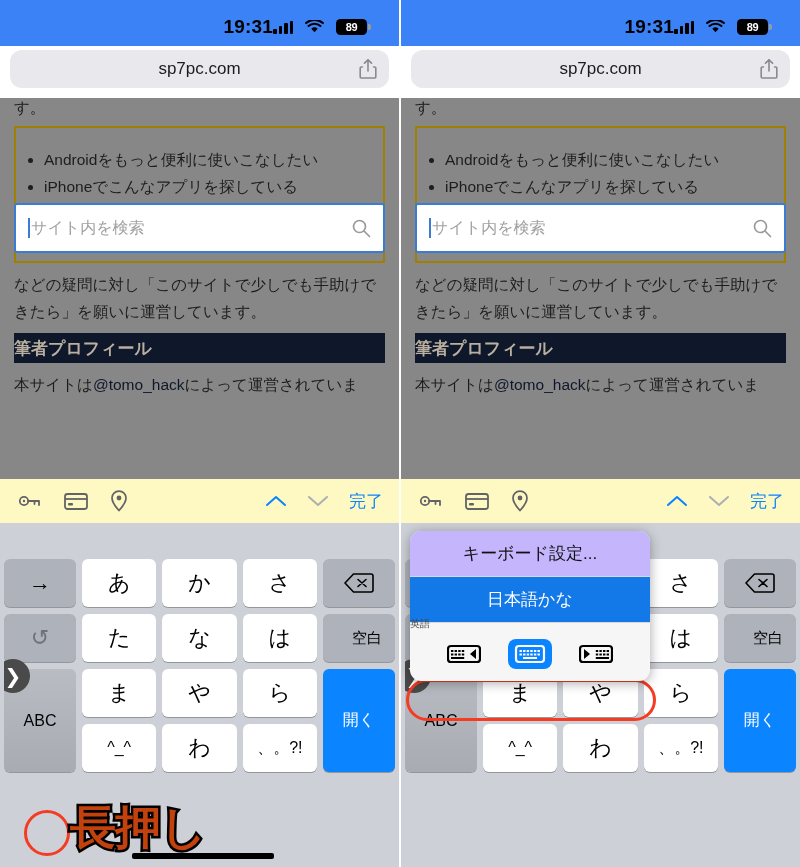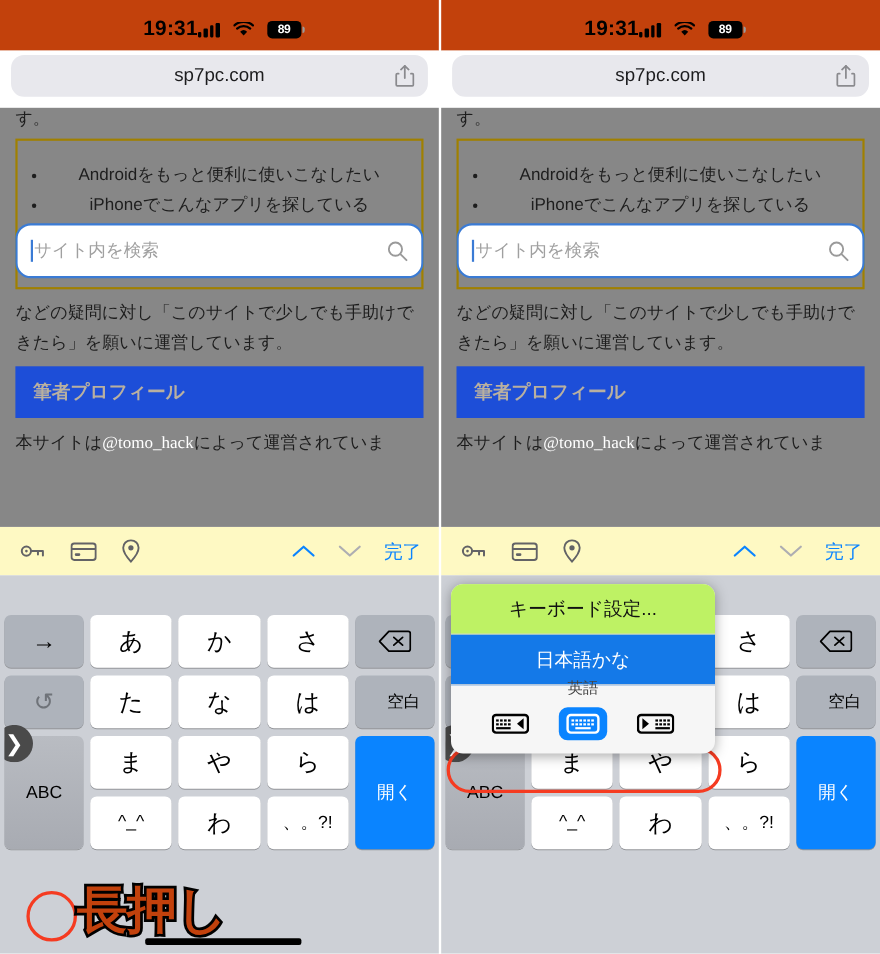--- a/index.html
+++ b/index.html
@@ -15,23 +15,23 @@
     width: 399px; height: 867px;
     background: #ffffff;
     overflow: hidden;
   }
   .divider { width: 2px; height: 867px; background: #ffffff; }
 
   
   .statusbar {
     height: 46px;
     display: flex; align-items: center;
-    justify-content: center;
+    justify-content: flex-end;
     padding: 8px 32px 0 37px;
-    background: #c2410c;
+    background: #3b82f6;
   }
   .clock { font-size: 19px; font-weight: bold; color: #000; letter-spacing: .2px; }
   .status-right { display: flex; align-items: center; gap: 12px; }
   .bars { display: flex; align-items: flex-end; gap: 2px; height: 13px; }
   .bars i { width: 3.5px; background: #000; border-radius: 1px; display: block; }
   .bars i:nth-child(1) { height: 5px; }
   .bars i:nth-child(2) { height: 8px; }
   .bars i:nth-child(3) { height: 11px; }
   .bars i:nth-child(4) { height: 13px; }
   .wifi { width: 19px; height: 14px; position: relative; }
@@ -71,50 +71,49 @@
     background: #878787;
     overflow: hidden;
   }
   .partial-top { padding: 0 14px; height: 18px; overflow: hidden; font-size: 15.5px; color:#1d1d1d;}
   .cta-box {
     margin: 10px 14px 0 14px;
     border: 2.5px solid #a08000;
     height: 137px;
     position: relative;
   }
-  .bullets { padding: 18px 10px 0 28px; text-align: center; }
+  .bullets { padding: 18px 10px 0 28px; }
   .bullets li { font-size: 15.5px; line-height: 1.75; color: #1d1d1d; }
   .searchfield {
     position: absolute;
     left: -2px; right: -2px; bottom: 8px;
     height: 50px;
     background: #ffffff;
     border: 2.5px solid #3a7bd5;
-    border-radius: 14px;
+    border-radius: 3px;
     display: flex; align-items: center;
     padding: 0 12px;
   }
   .caret {
     width: 2px; height: 20px; background: #3a7bd5;
     margin-right: 1px;
   }
   .search-ph { font-size: 16px; color: #a0a0a0; flex: 1; }
   .mag { width: 20px; height: 20px; }
   .para { padding: 8px 14px 0 14px; }
   .para p { font-size: 15.5px; line-height: 1.75; color: #1d1d1d; }
   .profile-bar {
     margin: 8px 14px 0 14px;
-    background: #1d4ed8;
-    height: 47px;
+    background: #0f172a;
+    height: 30px;
     display: flex; align-items: center;
-    padding-left: 16px;
   }
   .profile-bar span { font-size: 17px; font-weight: bold; color: #b9b0a0; }
   .footer-line { padding: 12px 14px 0 14px; font-size: 15.5px; color: #1d1d1d; }
-  .lnk { color: #ffffff; font-family: Liberation Serif, serif; }
+  .lnk { color: #0f172a; }
 
   
   .accessory {
     height: 44px;
     background: #fef9c3;
     display: flex; align-items: center;
     padding: 0 16px 0 18px;
   }
   .acc-left { display: flex; align-items: center; gap: 22px; }
   .acc-right { margin-left: auto; display: flex; align-items: center; gap: 20px; }
@@ -202,27 +201,27 @@
     background: #f6f6f6;
     border-radius: 11px;
     box-shadow: 0 2px 12px rgba(0,0,0,.35);
     overflow: hidden;
     z-index: 20;
   }
   .popup-item {
     height: 46px;
     display: flex; align-items: center; justify-content: center;
     font-size: 17px; color: #111;
-    background: #bef264;
+    background: #c4b5fd;
     border-bottom: 1px solid #d8d8d8;
   }
   .popup-item.sel { background: #1479e8; color: #ffffff; }
   .popup-item.last { border-bottom: none; position: relative; }
   .popup-sub {
-    text-align: center; font-size: 14px; color: #444;
+    font-size: 10px; color: #444;
     margin-top: -6px; padding-bottom: 2px; font-family: Liberation Mono, monospace;
   }
   .kb-pos-row {
     display: flex; align-items: center; justify-content: center;
     gap: 22px; padding: 6px 0 12px 0;
   }
   .kbpos {
     width: 44px; height: 30px;
     display: flex; align-items: center; justify-content: center;
     border-radius: 8px;

